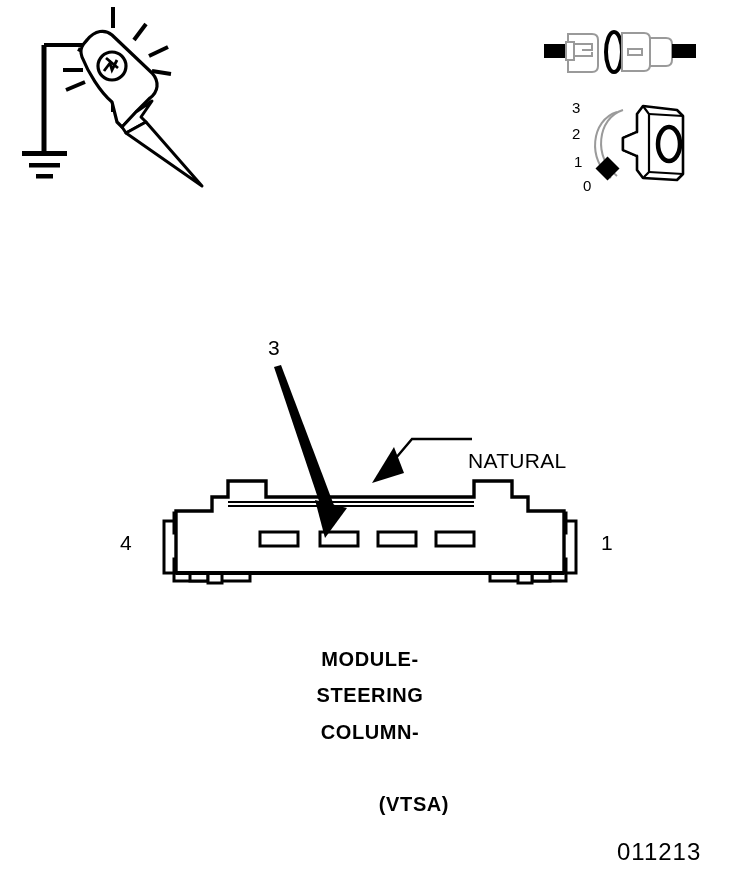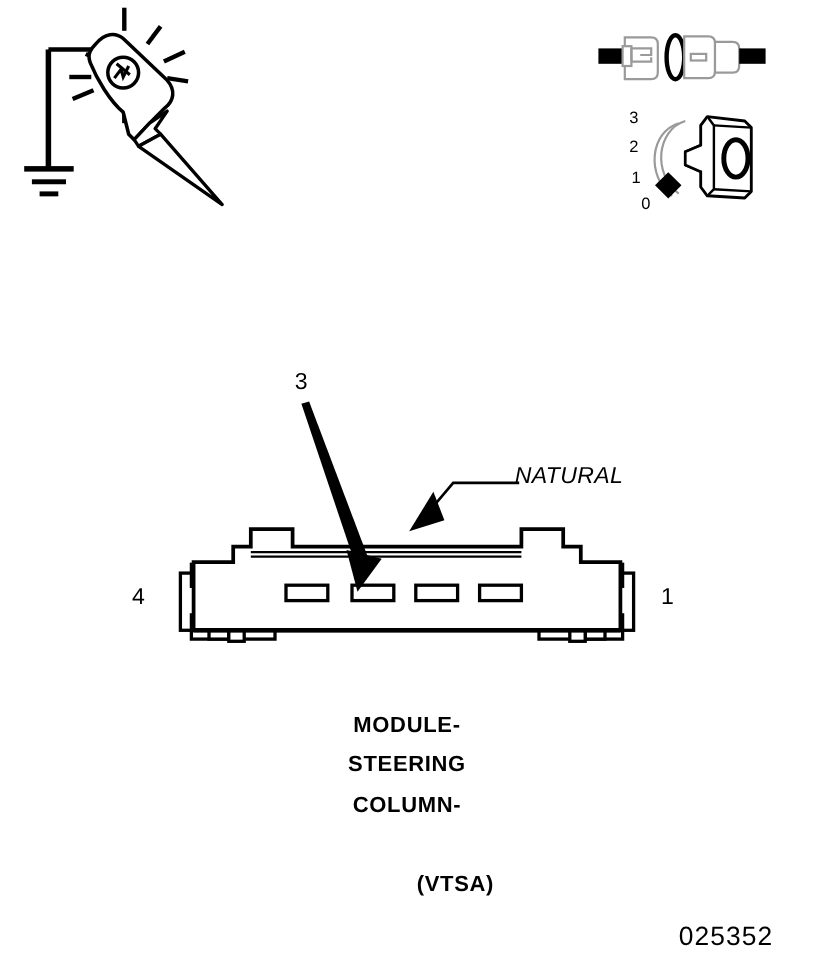--- a/index.html
+++ b/index.html
@@ -224,28 +224,28 @@
     <path d="M60 142 L92 150 L70 180 Z" fill="#000000"></path>
   </svg>
 
   <svg class="abs" style="left:360px; top:425px; width:120px; height:70px;" width="120" height="70" viewBox="0 0 120 70">
     <path d="M112 14 L52 14 L30 40" stroke="#000000" stroke-width="2.4" fill="none"></path>
     <path d="M34 22 L44 48 L12 58 Z" fill="#000000"></path>
   </svg>
 
   <span class="label lbl-callout" style="left:268px; top:337px;">3</span>
 
-  <span class="label lbl-callout" style="left:468px; top:422px;font-style:italic;">NATURAL</span>
+  <span class="label lbl-callout" style="left:468px; top:450px;">NATURAL</span>
 
   <span class="label lbl-pin" style="left:120px; top:532px;">4</span>
 
   <span class="label lbl-pin" style="left:601px; top:532px;">1</span>
 
   <div class="abs" style="left:0; top:0; width:740px; height:872px; pointer-events:none;">
     <div class="caption-line" style="top:648px;">MODULE-</div>
     <div class="caption-line" style="top:721px;">COLUMN-</div>
     <div class="caption-line" style="top:684px;">STEERING</div>
     <div class="caption-line" style="top:793px;margin-left:44px;">(VTSA)</div>
   </div>
 
-  <span class="fig-num" style="left:617px; top:838px;">025352</span>
+  <span class="fig-num" style="left:617px; top:838px;">011213</span>
 
 </div>
 
 </body></html>

